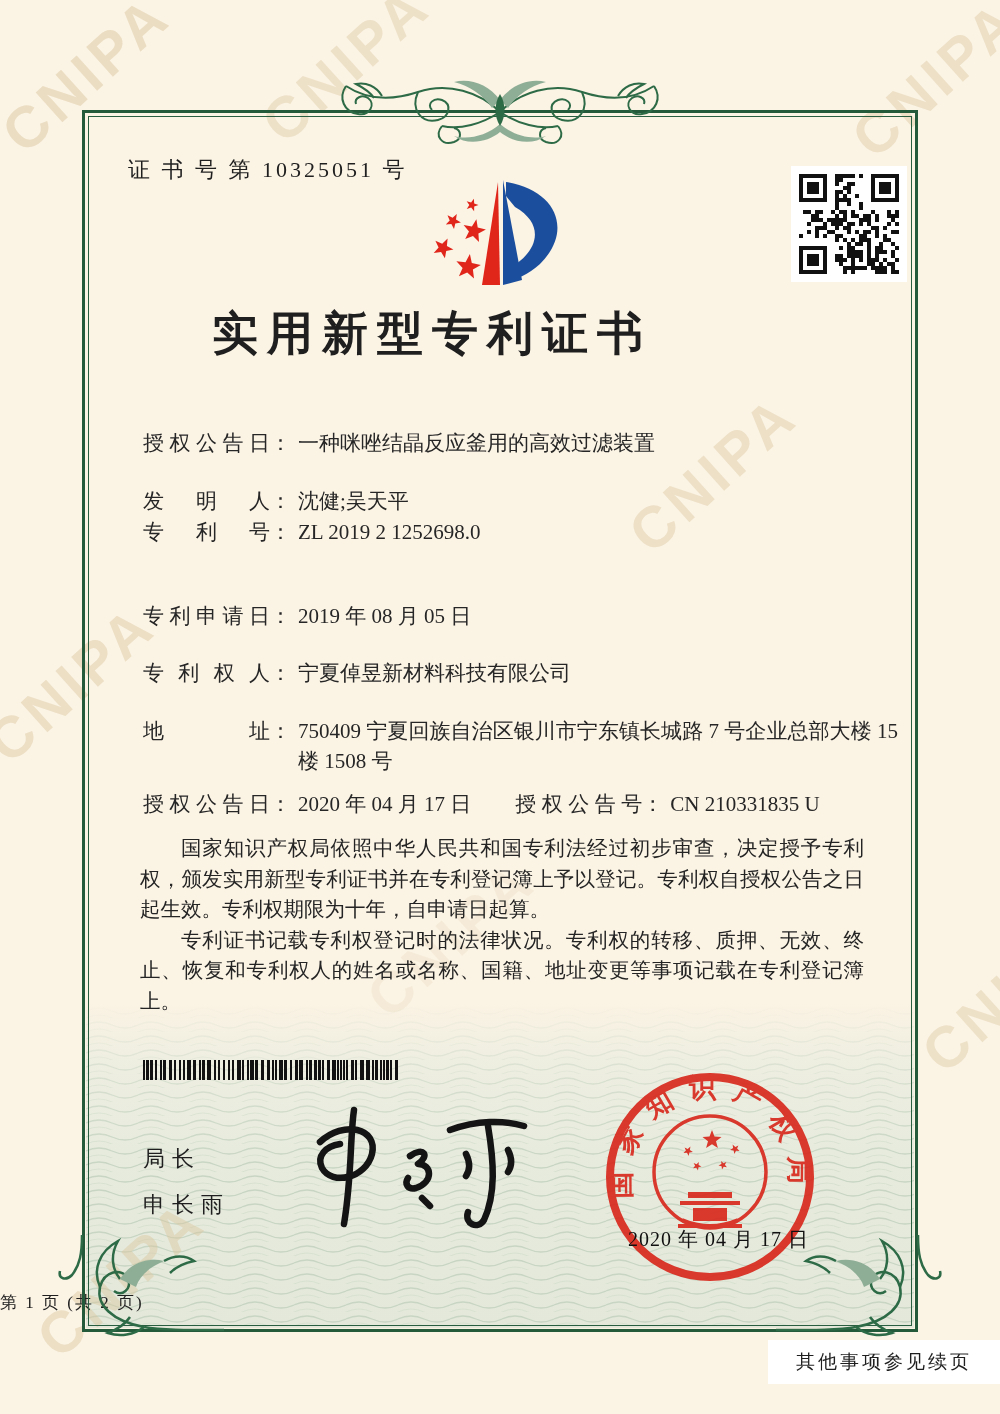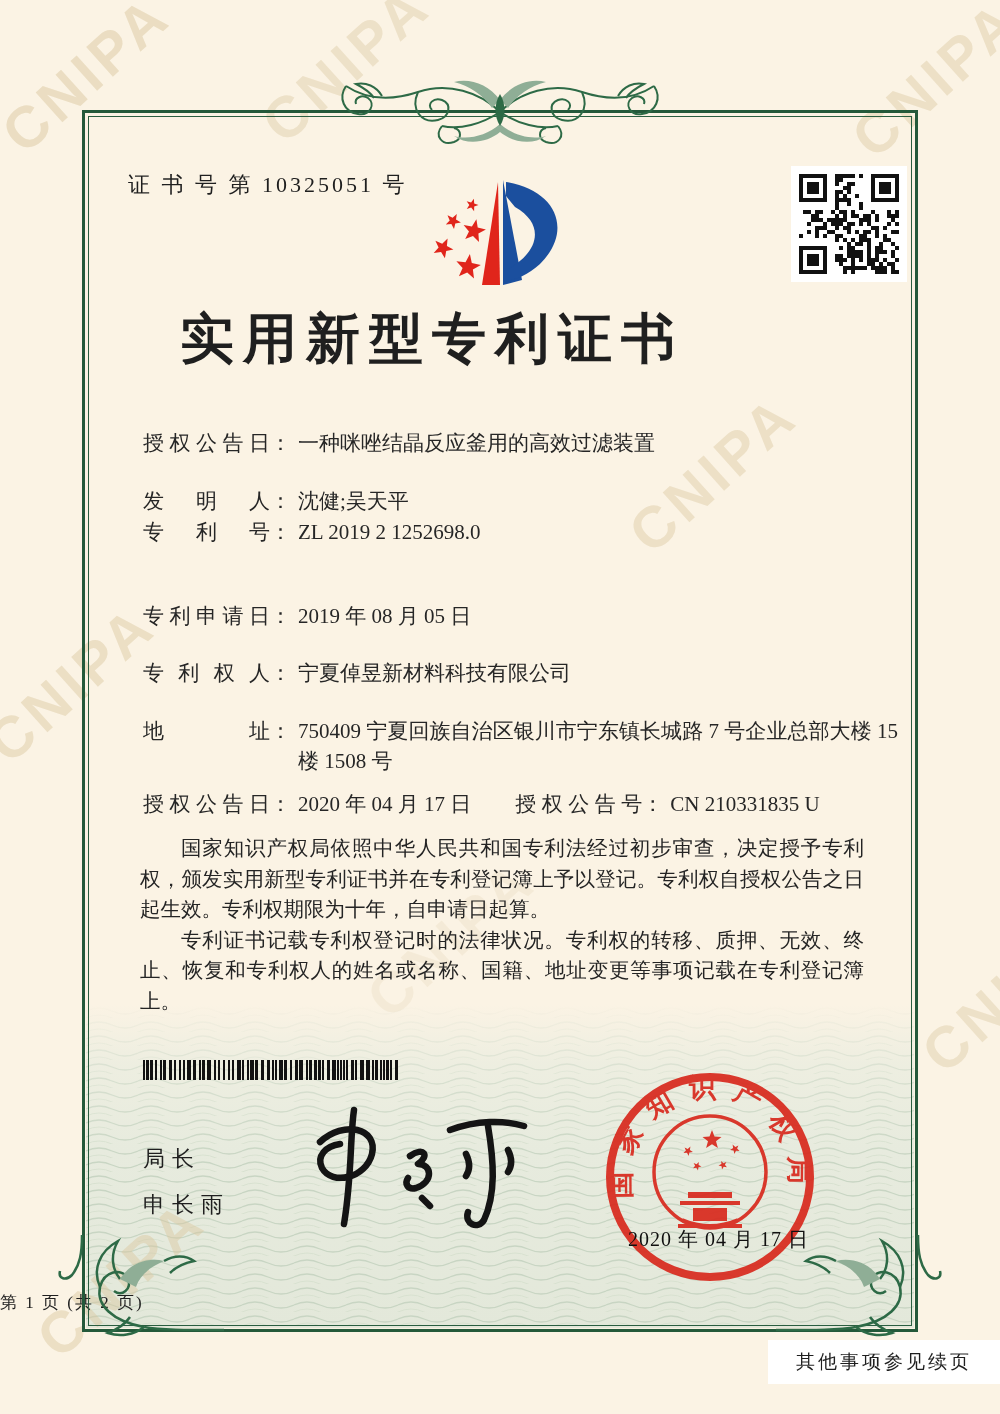--- a/index.html
+++ b/index.html
@@ -5,22 +5,22 @@
   html,body{margin:0;padding:0;background:#fbf3e4;}
   .page{position:relative;width:1000px;height:1414px;background:#fbf3e4;overflow:hidden;
         font-family:"Liberation Serif","DejaVu Serif",serif;color:#1f1f1f;}
   .abs{position:absolute;}
   .wm{position:absolute;font-family:"Liberation Sans","DejaVu Sans",sans-serif;font-weight:bold;
       font-size:58px;letter-spacing:5px;color:#dac79f;transform:rotate(-42deg);opacity:.48;
       pointer-events:none;white-space:nowrap;z-index:1;}
   .frame{left:82px;top:110px;width:836px;height:1222px;border:3px solid #24593a;
          box-sizing:border-box;z-index:4;pointer-events:none;}
   .frame-inner{position:absolute;left:3px;top:3px;right:3px;bottom:3px;border:1px solid #2a5e40;}
-  .certno{left:128px;top:170px;font-size:22px;letter-spacing:3px;z-index:3;}
-  .title{left:0;top:303px;width:864px;text-align:center;font-size:54px;font-weight:bold;
+  .certno{left:128px;top:155px;font-size:22px;letter-spacing:3px;z-index:3;}
+  .title{left:0;top:303px;width:864px;text-align:center;font-size:46px;font-weight:bold;
          letter-spacing:9px;z-index:3;}
   .frow{left:143px;font-size:21px;line-height:30px;display:flex;z-index:3;color:#262626;}
   .flabel{display:inline-block;width:127px;text-align:justify;text-align-last:justify;flex:none;}
   .fcolon{flex:none;}
   .fvalue{margin-left:7px;max-width:600px;text-align:justify;}
   .bodytext{left:140px;top:833px;width:724px;font-size:20.5px;line-height:30.5px;
             text-align:justify;z-index:3;color:#242424;}
   .bodytext p{margin:0;text-indent:2em;}
   .sig-title{left:143px;top:1144px;font-size:22px;letter-spacing:7px;z-index:3;}
   .sig-name{left:143px;top:1190px;font-size:22px;letter-spacing:7px;z-index:3;}

